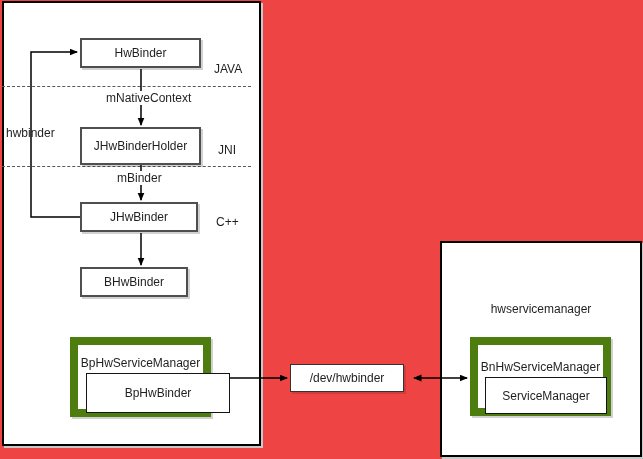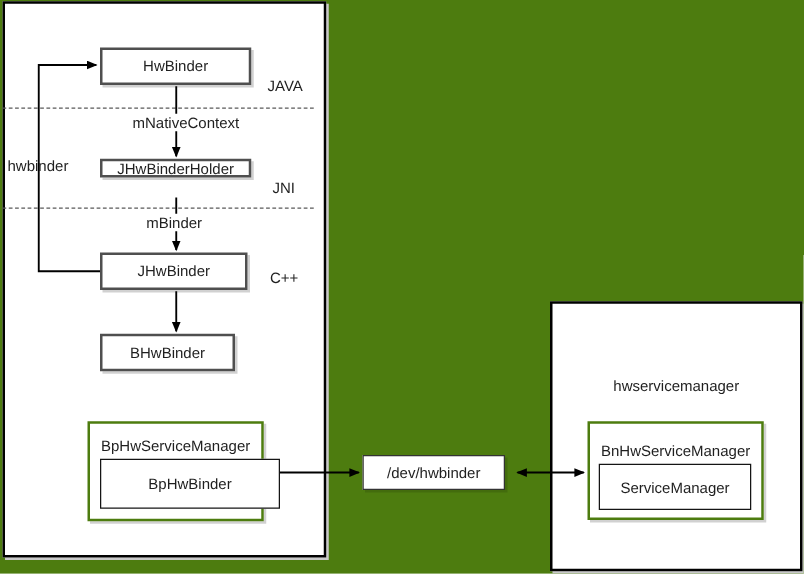--- a/index.html
+++ b/index.html
@@ -6,21 +6,21 @@
   html, body { background: #ffffff; }
   body {
     font-family: "Liberation Sans", "DejaVu Sans", sans-serif;
     font-size: 12px;
     color: #1f1f1f;
   }
   #canvas {
     position: relative;
     width: 643px;
     height: 459px;
-    background: #4d7c0f;
+    background: #ef4444;
     overflow: hidden;
   }
   
   .region {
     position: absolute;
     background: #ffffff;
     border: 2px solid #000000;
     box-shadow: 2px 2px 0 #c9c9c9;
   }
   #left-region  { left: 2px;   top: 1px;   width: 259px; height: 445px; }
@@ -31,32 +31,32 @@
     position: absolute;
     background: #ffffff;
     border: 2px solid #4f4f4f;
     box-shadow: 2px 2px 0 rgba(0,0,0,0.18);
     display: flex;
     align-items: center;
     justify-content: center;
     text-align: center;
   }
   #node-hwbinder        { left: 80px; top: 38px;  width: 121px; height: 30px; }
-  #node-jhwbinderholder { left: 80px; top: 127px; width: 121px; height: 15px; }
+  #node-jhwbinderholder { left: 80px; top: 127px; width: 121px; height: 38px; }
   #node-jhwbinder       { left: 80px; top: 202px; width: 118px; height: 30px; }
   #node-bhwbinder       { left: 80px; top: 267px; width: 108px; height: 30px; }
   #node-devhwbinder     { left: 290px; top: 364px; width: 114px; height: 28px;
                           border-width: 1.5px; border-color: #333333;
                           box-shadow: 2px 2px 0 rgba(0,0,0,0.12); }
 
   
   .sm-box {
     position: absolute;
     background: #ffffff;
-    border: 2px solid #4d7c0f;
+    border: 8px solid #4d7c0f;
     box-shadow: 2px 2px 0 rgba(0,0,0,0.18);
     text-align: center;
   }
   #node-bphwservicemanager { left: 70px;  top: 337px; width: 141px; height: 80px; }
   #node-bnhwservicemanager { left: 470px; top: 337px; width: 141px; height: 79px; }
   .sm-title { display: block; }
   #node-bphwservicemanager .sm-title { margin-top: 11px; }
   #node-bnhwservicemanager .sm-title { margin-top: 15px; }
   .inner-node {
     position: absolute;

